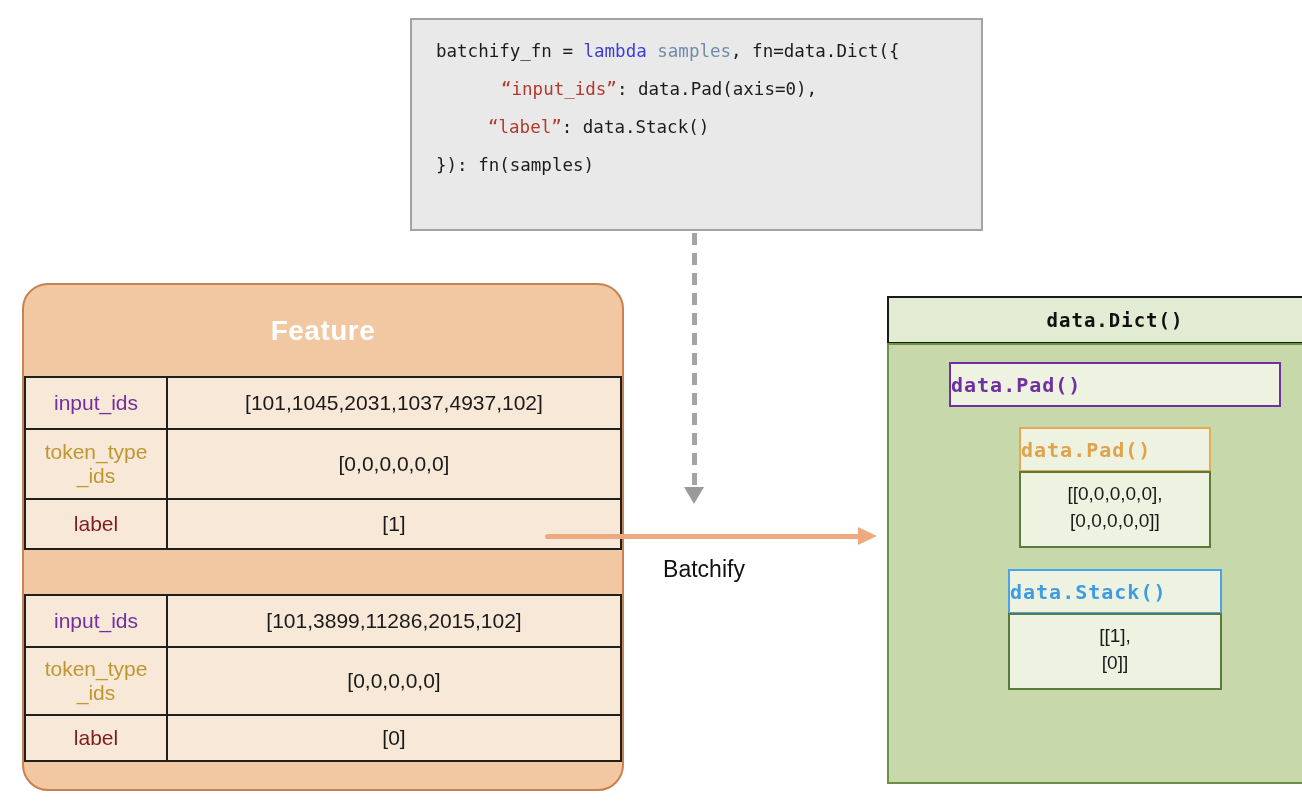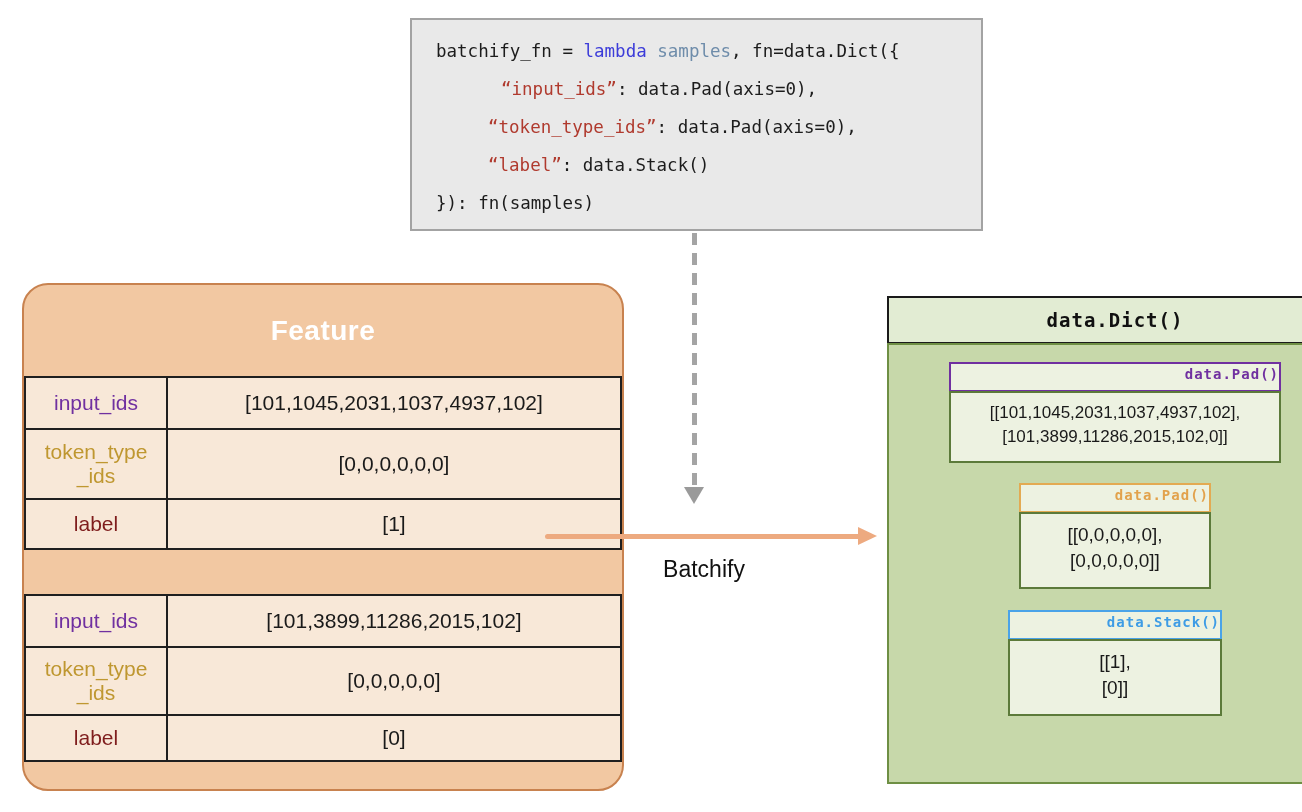--- a/index.html
+++ b/index.html
@@ -87,42 +87,41 @@
     letter-spacing:1px;color:#111111;
   }
   #dict-body{
     box-sizing:border-box;width:100%;height:441px;margin-top:-1px;
     background:#c7d8aa;border:2.5px solid #6e8f44;
     display:flex;flex-direction:column;align-items:center;padding-top:17px;
   }
   .inner-box{display:flex;flex-direction:column;}
   .inner-header{
     box-sizing:border-box;background:#edf2e1;border:2.5px solid #888888;
-    text-align:right;font-family:"DejaVu Sans Mono", monospace;font-weight:bold;
-    font-size:14px;letter-spacing:1px;padding:2px 0 8px 0;
+    text-align:left;font-family:"DejaVu Sans Mono", monospace;font-weight:bold;
+    font-size:20px;letter-spacing:1px;padding:9px 0 8px 0;
   }
   .inner-value{
     box-sizing:border-box;background:#edf2e1;border:2px solid #5c7a3a;margin-top:-1px;
     text-align:center;white-space:pre-line;color:#1a1a1a;
     padding:8px 4px 12px 4px;line-height:1.4;
   }
   #pad1-box{width:332px;}
   #pad1-box .inner-value{font-size:17px;}
   #pad2-box{width:192px;margin-top:20px;}
   #pad2-box .inner-value{font-size:19px;}
   #stack-box{width:214px;margin-top:21px;}
   #stack-box .inner-value{font-size:19px;}
 </style>
 </head>
 <body>
 
 <div id="code-box" class="abs">
   <div class="code-line"><span>batchify_fn = </span><span class="tok-kw" style="color: rgb(60, 60, 217);">lambda</span><span> </span><span class="tok-arg" style="color: rgb(110, 140, 170);">samples</span><span>, fn=data.Dict({</span></div>
   <div class="code-line indent"><span class="tok-str" style="color: rgb(176, 58, 46); margin-left: 13px;">“input_ids”</span><span>: data.Pad(axis=0),</span></div>
-  <div class="code-line indent"><span class="tok-str" style="color: rgb(176, 58, 46);">“token_type_ids”</span><span>: data.Pad(axis=0),</span></div>
   <div class="code-line indent"><span class="tok-str" style="color: rgb(176, 58, 46);">“label”</span><span>: data.Stack()</span></div>
   <div class="code-line"><span>}): fn(samples)</span></div>
 </div>
 
 <div id="dashed-arrow-line" class="abs"></div>
 <div id="dashed-arrow-head" class="abs"></div>
 
 <div id="feature-card" class="abs">
   <div id="feature-header">Feature</div>
 
@@ -178,22 +177,20 @@
 <div id="batchify-arrow-line" class="abs"></div>
 <div id="batchify-arrow-head" class="abs"></div>
 <div id="batchify-label" class="abs">Batchify</div>
 
 <div id="dict-card" class="abs">
   <div id="dict-header">data.Dict()</div>
   <div id="dict-body">
 
     <div id="pad1-box" class="inner-box">
       <div class="inner-header" style="border-color: rgb(112, 48, 160); color: rgb(112, 48, 160);">data.Pad()</div>
-      <div class="inner-value">[[101,1045,2031,1037,4937,102],
-[101,3899,11286,2015,102,0]]</div>
     </div>
 
     <div id="pad2-box" class="inner-box">
       <div class="inner-header" style="border-color: rgb(227, 170, 82); color: rgb(226, 162, 76);">data.Pad()</div>
       <div class="inner-value">[[0,0,0,0,0],
 [0,0,0,0,0]]</div>
     </div>
 
     <div id="stack-box" class="inner-box">
       <div class="inner-header" style="border-color: rgb(74, 163, 232); color: rgb(62, 156, 229);">data.Stack()</div>

